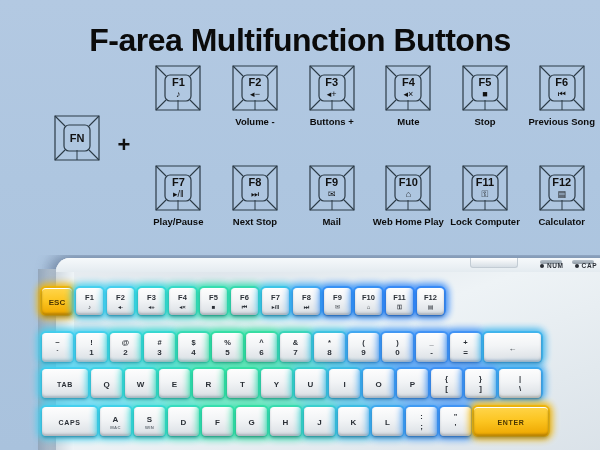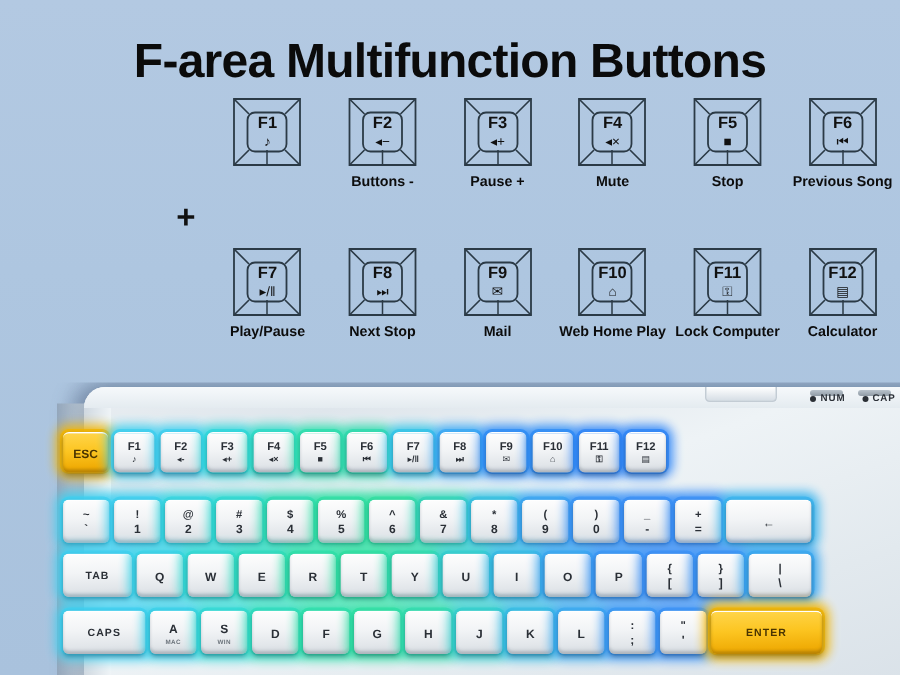--- a/index.html
+++ b/index.html
@@ -111,20 +111,33 @@
 </style>
 </head>
 <body>
 
 <div id="stage">
 
   <div class="title">F-area Multifunction Buttons</div>
 
   <div class="diagram">
 
+    <div class="fnblock">
+      <div class="cap fn">
+        <svg viewBox="0 0 48 48">
+          <path d="M2 2 L46 2 L46 46 L2 46 Z" fill="none" stroke="#2b3a46" stroke-width="1.2"></path>
+          <path d="M2 2 L12 12 M46 2 L36 12 M2 46 L12 36 M46 46 L36 36" fill="none" stroke="#2b3a46" stroke-width="1.1"></path>
+          <rect x="11" y="11" width="26" height="26" rx="5" fill="none" stroke="#2b3a46" stroke-width="1.2"></rect>
+          <path d="M24 36 L24 46" fill="none" stroke="#2b3a46" stroke-width="1"></path>
+        </svg>
+        <div class="caplabel">
+          <span class="ktext">FN</span>
+        </div>
+      </div>
+    </div>
 
     <div class="plus">+</div>
 
     <div class="fkrow r1">
         <div class="fkcell">
           <div class="cap">
             <svg viewBox="0 0 48 48">
               <path d="M2 2 L46 2 L46 46 L2 46 Z" fill="none" stroke="#2b3a46" stroke-width="1.2"></path>
               <path d="M2 2 L12 12 M46 2 L36 12 M2 46 L12 36 M46 46 L36 36" fill="none" stroke="#2b3a46" stroke-width="1.1"></path>
               <rect x="11" y="11" width="26" height="26" rx="5" fill="none" stroke="#2b3a46" stroke-width="1.2"></rect>
@@ -142,36 +155,36 @@
               <path d="M2 2 L46 2 L46 46 L2 46 Z" fill="none" stroke="#2b3a46" stroke-width="1.2"></path>
               <path d="M2 2 L12 12 M46 2 L36 12 M2 46 L12 36 M46 46 L36 36" fill="none" stroke="#2b3a46" stroke-width="1.1"></path>
               <rect x="11" y="11" width="26" height="26" rx="5" fill="none" stroke="#2b3a46" stroke-width="1.2"></rect>
               <path d="M24 36 L24 46" fill="none" stroke="#2b3a46" stroke-width="1"></path>
             </svg>
             <div class="caplabel">
               <span class="ktext">F2</span>
               <span class="kglyph">◂−</span>
             </div>
           </div>
-          <div class="caption">Buttons -</div>
+          <div class="caption">Volume -</div>
         </div>
         <div class="fkcell">
           <div class="cap">
             <svg viewBox="0 0 48 48">
               <path d="M2 2 L46 2 L46 46 L2 46 Z" fill="none" stroke="#2b3a46" stroke-width="1.2"></path>
               <path d="M2 2 L12 12 M46 2 L36 12 M2 46 L12 36 M46 46 L36 36" fill="none" stroke="#2b3a46" stroke-width="1.1"></path>
               <rect x="11" y="11" width="26" height="26" rx="5" fill="none" stroke="#2b3a46" stroke-width="1.2"></rect>
               <path d="M24 36 L24 46" fill="none" stroke="#2b3a46" stroke-width="1"></path>
             </svg>
             <div class="caplabel">
               <span class="ktext">F3</span>
               <span class="kglyph">◂+</span>
             </div>
           </div>
-          <div class="caption">Pause +</div>
+          <div class="caption">Buttons +</div>
         </div>
         <div class="fkcell">
           <div class="cap">
             <svg viewBox="0 0 48 48">
               <path d="M2 2 L46 2 L46 46 L2 46 Z" fill="none" stroke="#2b3a46" stroke-width="1.2"></path>
               <path d="M2 2 L12 12 M46 2 L36 12 M2 46 L12 36 M46 46 L36 36" fill="none" stroke="#2b3a46" stroke-width="1.1"></path>
               <rect x="11" y="11" width="26" height="26" rx="5" fill="none" stroke="#2b3a46" stroke-width="1.2"></rect>
               <path d="M24 36 L24 46" fill="none" stroke="#2b3a46" stroke-width="1"></path>
             </svg>
             <div class="caplabel">

